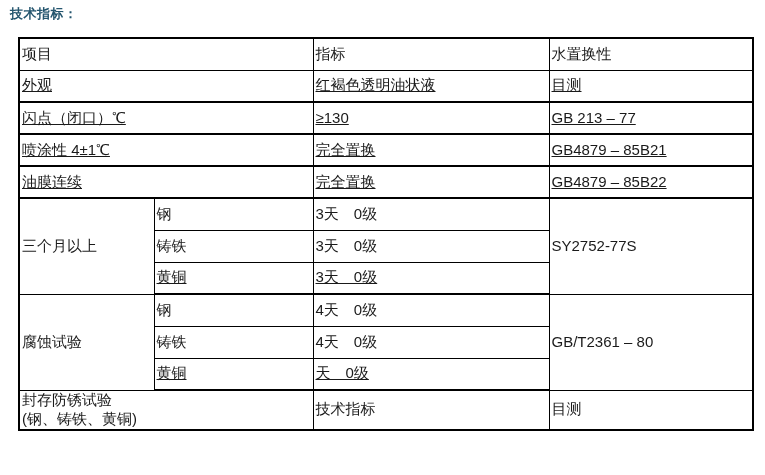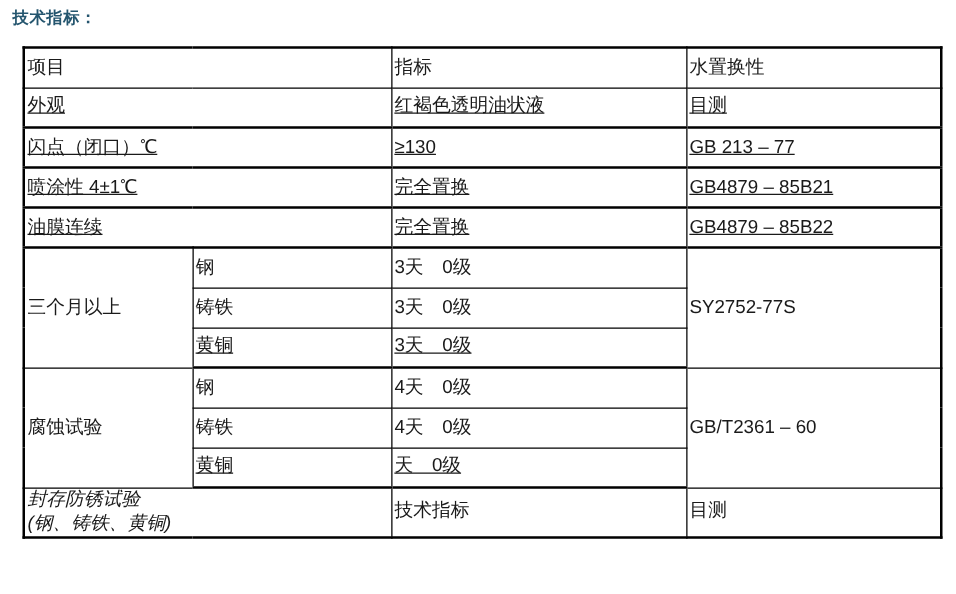--- a/index.html
+++ b/index.html
@@ -32,21 +32,21 @@
     text-align: left;
     vertical-align: middle;
     font-size: 15px;
     padding: 0 2px;
     height: 32px;
     line-height: 1.25;
     overflow: hidden;
   }
   tr.hr td { border-bottom-width: 2px; text-decoration: underline; }
   td.tall { height: 51px; }
-  td .line { display: block; font-style: italic; }
+  td .line { display: block; }
 </style>
 </head>
 <body>
 
 <div class="title">技术指标：</div>
 
 <table class="specs">
   <colgroup>
     <col style="width:135px">
     <col style="width:159px">
@@ -94,21 +94,21 @@
   </tr>
   <tr class="hr">
     <td>黄铜</td>
     <td>3天　0级</td>
   </tr>
 
   <tr>
     <td rowspan="3">腐蚀试验</td>
     <td>钢</td>
     <td>4天　0级</td>
-    <td rowspan="3">GB/T2361 – 60</td>
+    <td rowspan="3">GB/T2361 – 80</td>
   </tr>
   <tr>
     <td>铸铁</td>
     <td>4天　0级</td>
   </tr>
   <tr class="hr">
     <td>黄铜</td>
     <td>天　0级</td>
   </tr>
 

